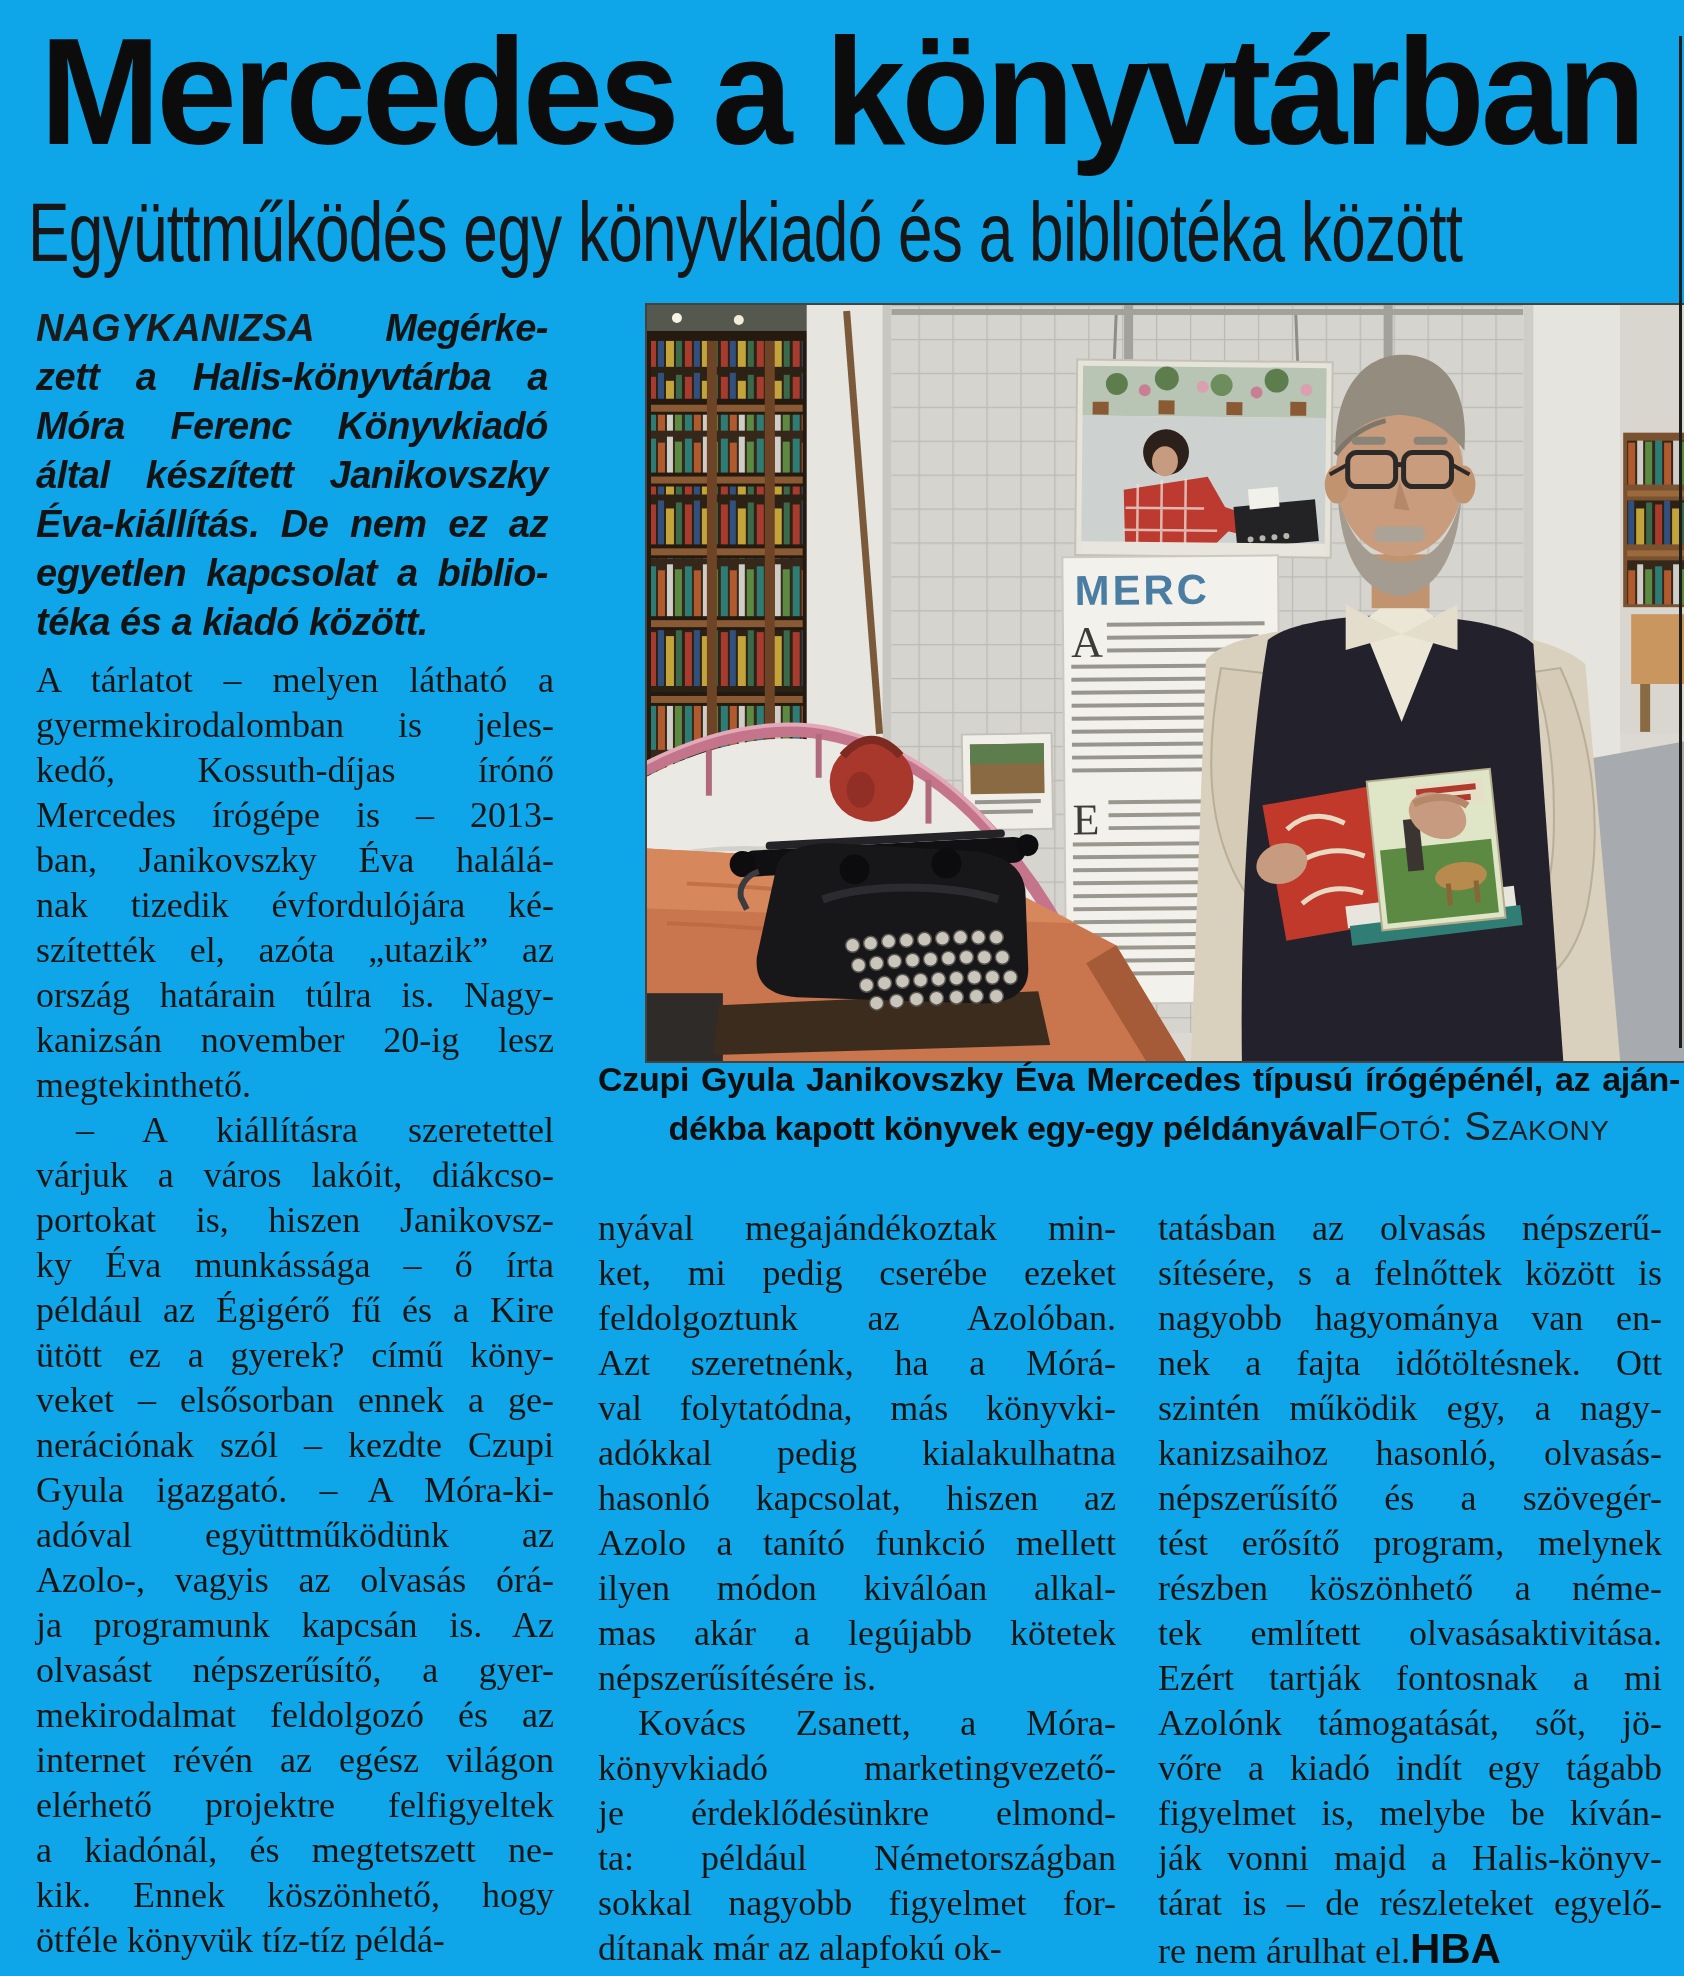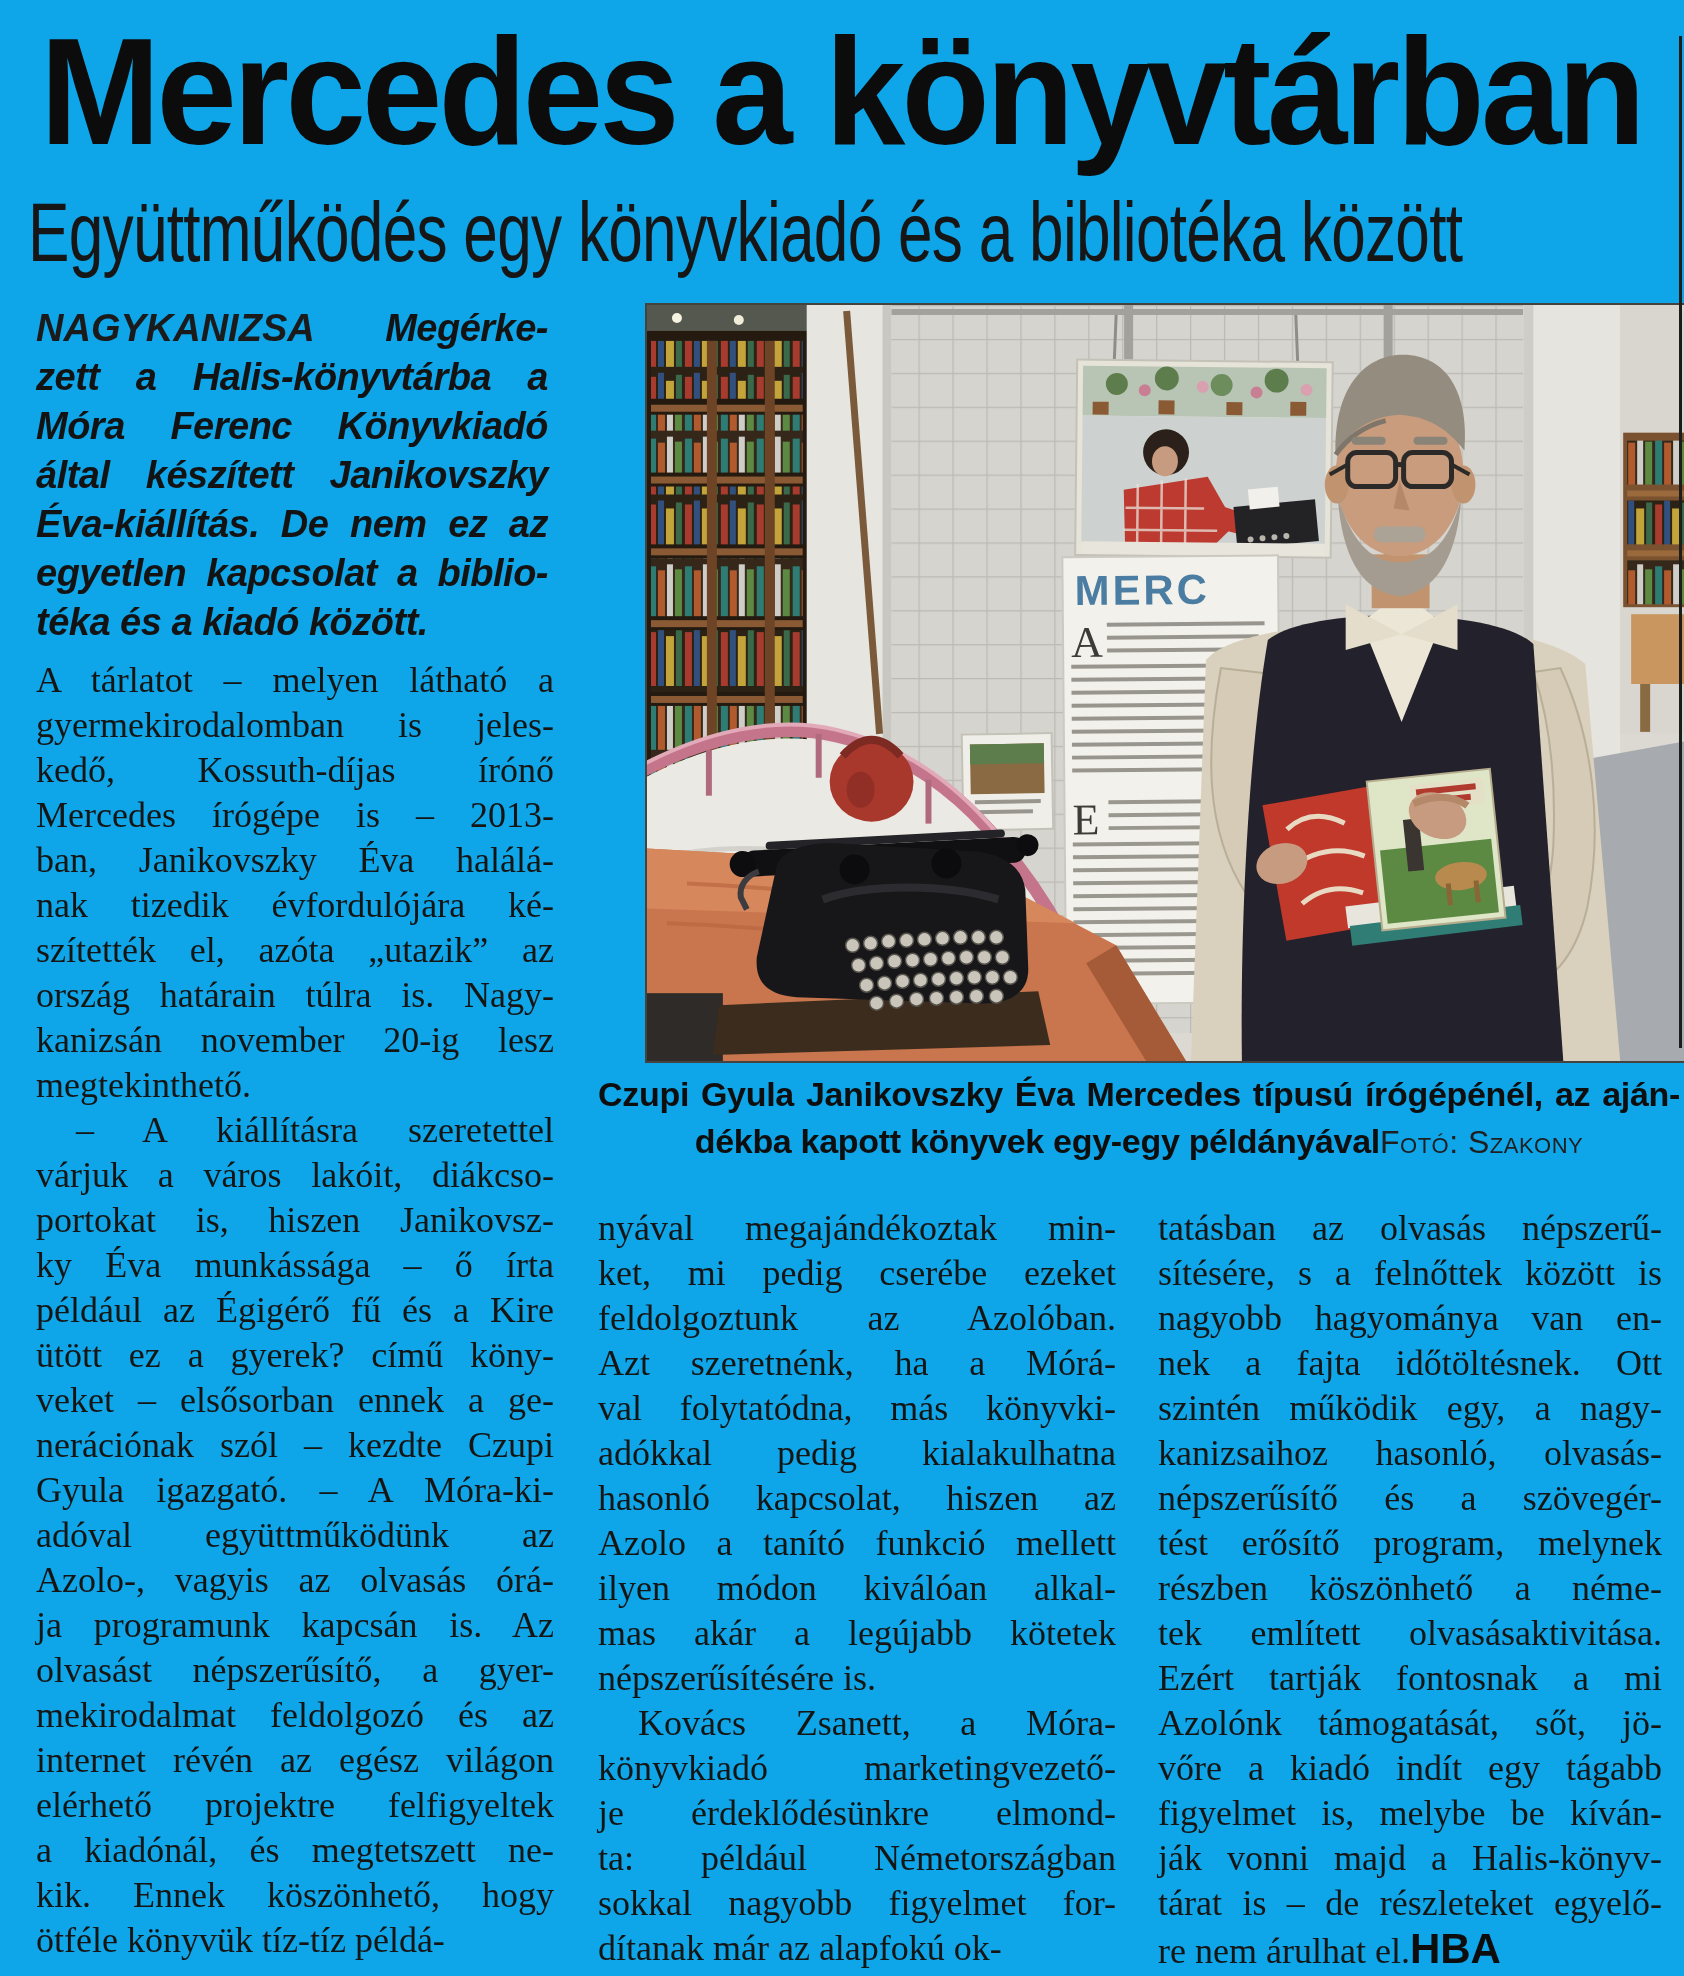--- a/index.html
+++ b/index.html
@@ -29,23 +29,23 @@
   .col3{left:1158px;top:1206px;width:504px;}
   .byline-line{display:flex;justify-content:flex-start;align-items:baseline;text-align-last:left;}
   .byline{font-family:"Liberation Sans",sans-serif;font-weight:700;font-size:42px;color:#0d0d0d;}
   
   .photo{position:absolute;left:633px;top:291px;width:1084px;height:760px;margin:12px;
     border:2px solid #44433f;box-sizing:border-box;background:#d9d7d1;}
   .photo svg{display:block;width:100%;height:100%;}
   .caption{position:absolute;left:598px;top:1056px;width:1082px;
     font-family:"Liberation Sans",sans-serif;font-weight:700;font-size:34px;line-height:47px;
     letter-spacing:-.3px;color:#0e0e0e;}
-  .caption .cap-line{white-space:nowrap;text-align:justify;text-align-last:justify;margin-top:15px;}
+  .caption .cap-line{white-space:nowrap;text-align:justify;text-align-last:justify;}
   .caption .cap-line2{display:flex;justify-content:center;align-items:baseline;}
-  .caption .credit{font-weight:400;font-variant:small-caps;font-size:32px;letter-spacing:.5px;color:#1f1f1f;}
+  .caption .credit{font-weight:400;font-variant:small-caps;font-size:40px;letter-spacing:.5px;color:#1f1f1f;}
   
   .rule-right{position:absolute;left:1679px;top:36px;width:3px;height:1012px;background:#1d1d1c;}
   .mercText{font-family:"Liberation Sans",sans-serif;font-weight:700;letter-spacing:3px;}
   .dropcap{font-family:"Liberation Serif",serif;font-weight:400;}
 </style>
 </head>
 <body>
 
 <div class="page">
 

